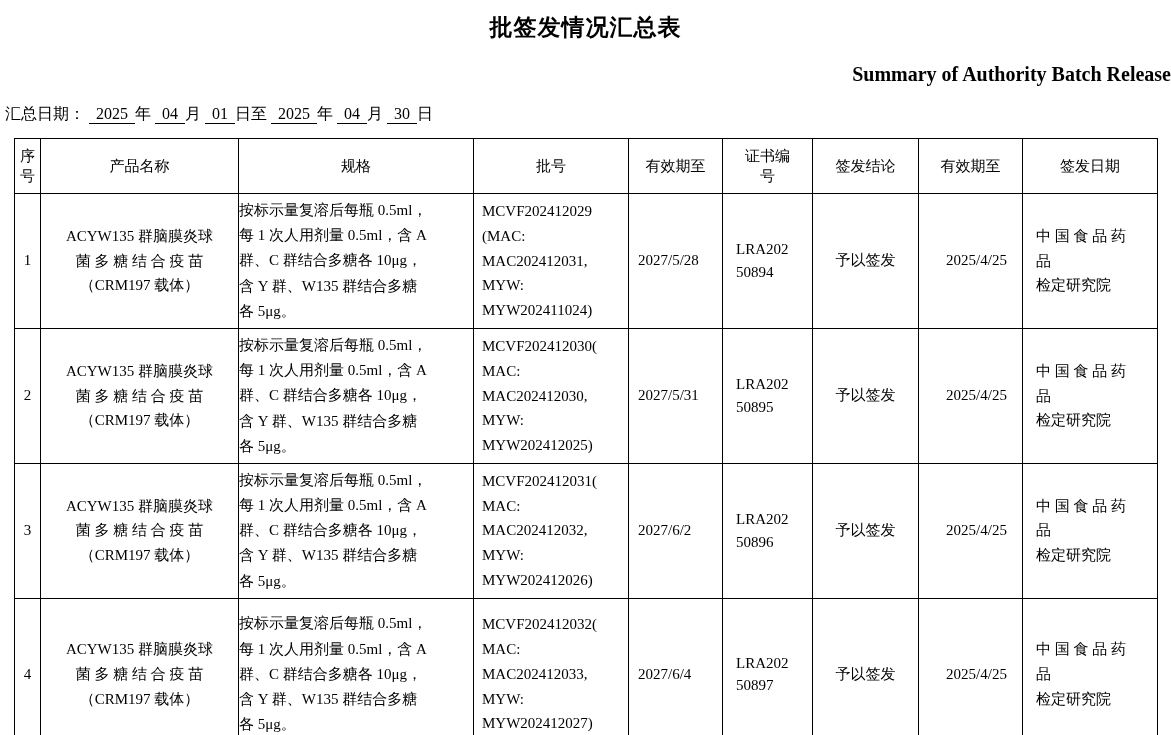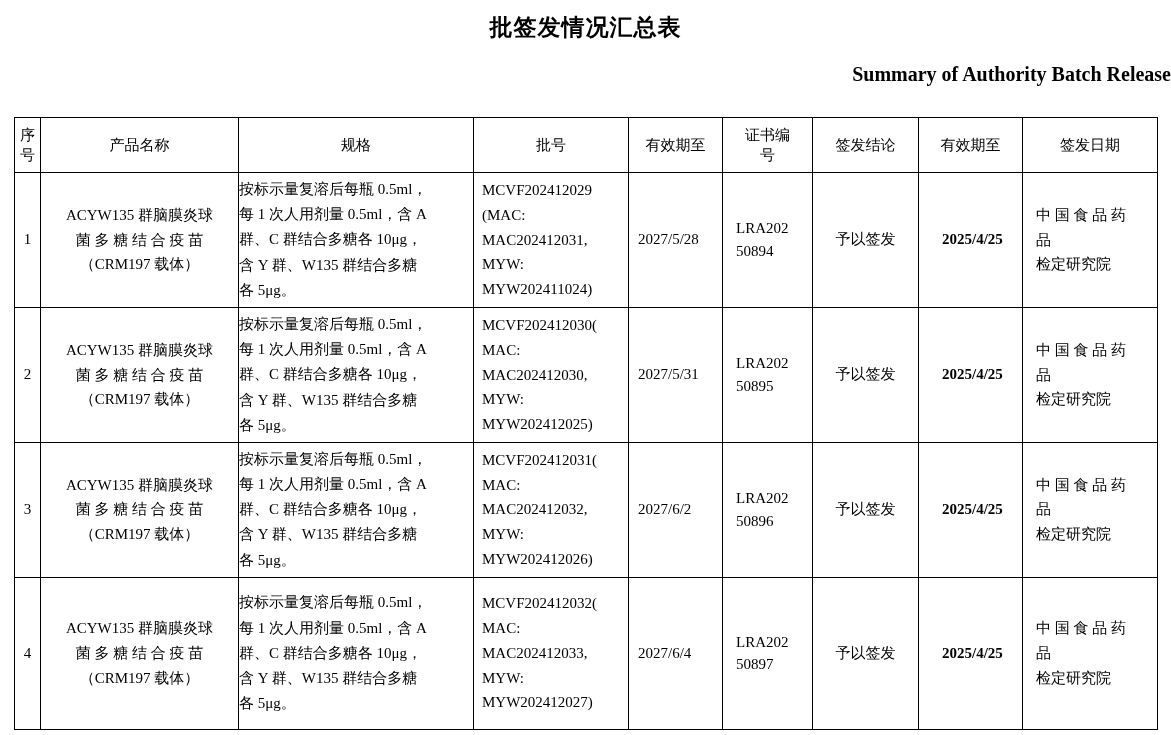--- a/index.html
+++ b/index.html
@@ -65,32 +65,41 @@
   .row-h3 { height: 130px; }
   .row-h4 { height: 152px; }
 
   td.c-index   { text-align: center; }
   td.c-product { text-align: center; padding: 4px 10px; line-height: 1.65; }
   td.c-spec    { text-align: left;   padding: 4px 0;  line-height: 1.68; }
   td.c-batch   { text-align: left;   padding: 4px 8px;  line-height: 1.65; }
   td.c-valid   { text-align: left;   padding-left: 9px; }
   td.c-cert    { text-align: left;   padding: 4px 13px;  line-height: 1.5; }
   td.c-concl   { text-align: center; }
-  td.c-issued  { text-align: left;   padding-left: 23px; font-weight: bold; }
+  td.c-issued  { text-align: center;   padding-left: 12px; }
   td.c-auth    { text-align: left;   padding: 4px 13px; line-height: 1.65; }
 </style>
 </head>
 <body>
 
 <div class="page">
 
   <div class="doc-title">批签发情况汇总表</div>
   <div class="doc-subtitle">Summary of Authority Batch Release</div>
 
   <div class="info-row">
+    <div class="date-line">
+      <span>汇总日期：</span>
+      <span class="u">2025</span><span>年</span>
+      <span class="u">04</span><span>月</span>
+      <span class="u">01</span><span>日至</span>
+      <span class="u">2025</span><span>年</span>
+      <span class="u">04</span><span>月</span>
+      <span class="u">30</span><span>日</span>
+    </div>
   </div>
 
   <table class="release-table">
     <colgroup>
       <col style="width:26px">
         <col style="width:198px">
         <col style="width:235px">
         <col style="width:155px">
       <col style="width:94px">
         <col style="width:90px">

